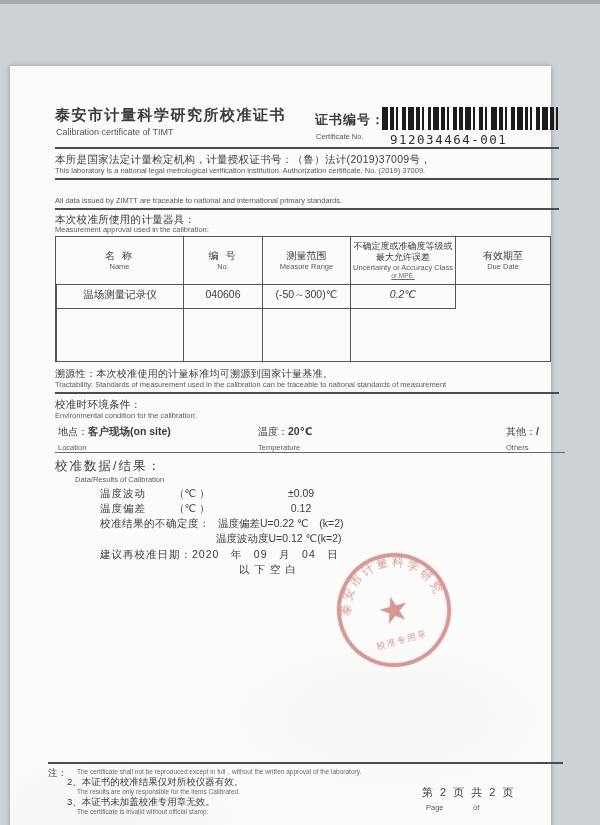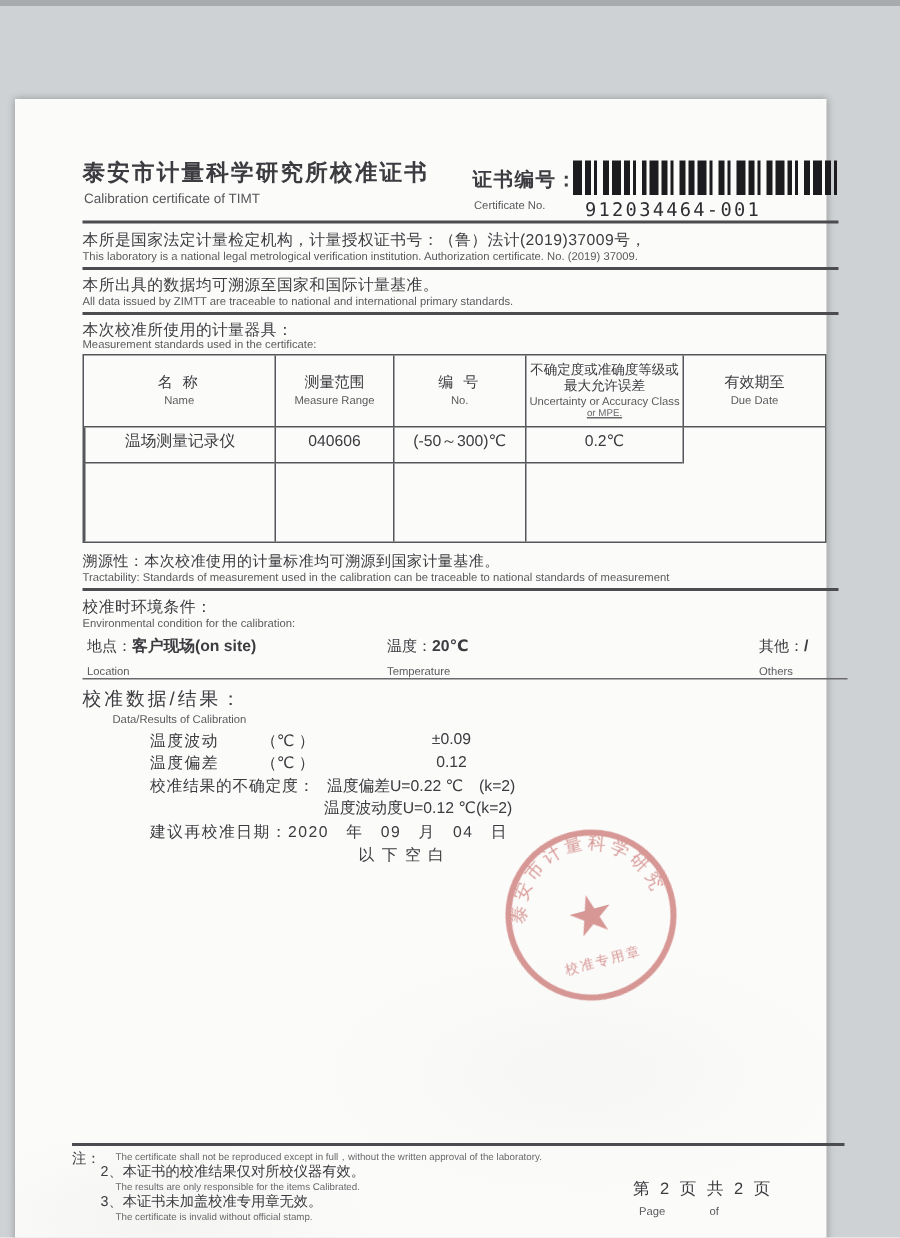--- a/index.html
+++ b/index.html
@@ -137,55 +137,54 @@
       <div style="flex-grow: 1; background: rgb(28, 28, 30);"></div>
     </div>
   <div class="abs certno" style="left:380px;top:66px;">912034464-001</div>
 
   <div class="hr" style="left:45px;top:81px;width:504px;"></div>
 
   <div class="abs stmt-cn" style="left:45px;top:87px;">本所是国家法定计量检定机构，计量授权证书号：（鲁）法计(2019)37009号，</div>
   <div class="abs stmt-en" style="left:45px;top:100px;">This laboratory is a national legal metrological verification institution. Authorization certificate. No. (2019) 37009.</div>
   <div class="hr" style="left:45px;top:112px;width:504px;"></div>
 
-  <div class="abs stmt-cn" style="left:45px;top:117px;">本所出具的数据均可溯源至国家和国际计量基准。</div>
   <div class="abs stmt-en" style="left:45px;top:130px;">All data issued by ZIMTT are traceable to national and international primary standards.</div>
   <div class="hr" style="left:45px;top:142px;width:504px;"></div>
 
   <div class="abs stmt-cn" style="left:45px;top:147px;">本次校准所使用的计量器具：</div>
-  <div class="abs stmt-en" style="left:45px;top:159px;">Measurement standards used in the certificate:</div>
+  <div class="abs stmt-en" style="left:45px;top:159px;">Measurement approval used in the calibration:</div>
 
   <div class="abs std-table" style="left:45px;top:170px;width:494px;">
     <div class="cell hcell">
       <span class="h-cn">名 称</span>
       <span class="h-en">Name</span>
     </div>
     <div class="cell hcell">
+      <span class="h-cn">编 号</span>
+      <span class="h-en">No.</span>
+    </div>
+    <div class="cell hcell">
       <span class="h-cn" style="letter-spacing:0;">测量范围</span>
       <span class="h-en">Measure Range</span>
-    </div>
-    <div class="cell hcell">
-      <span class="h-cn">编 号</span>
-      <span class="h-en">No.</span>
     </div>
     <div class="cell hcell">
       <span class="h-cn2">不确定度或准确度等级或</span>
       <span class="h-cn2">最大允许误差</span>
       <span class="h-en">Uncertainty or Accuracy Class</span>
       <span class="h-en2">or MPE.</span>
     </div>
     <div class="cell hcell">
       <span class="h-cn" style="letter-spacing:0;">有效期至</span>
       <span class="h-en">Due Date</span>
     </div>
 
     <div class="cell dcell" style="border-bottom:1px solid #55565a;">温场测量记录仪</div>
     <div class="cell dcell" style="border-bottom:1px solid #55565a;">040606</div>
     <div class="cell dcell" style="border-bottom:1px solid #55565a;">(-50～300)℃</div>
-    <div class="cell dcell" style="border-bottom:1px solid #55565a;">0.2℃</div>
+    <div class="cell dcell" style="border-bottom:1px solid #55565a;font-style:italic;">0.2℃</div>
 
     <div class="cell"></div>
     <div class="cell"></div>
     <div class="cell"></div>
     <div class="cell"></div>
     <div class="cell"></div>
   </div>
 
   <div class="abs stmt-cn" style="left:45px;top:301px;font-size:10px;">溯源性：本次校准使用的计量标准均可溯源到国家计量基准。</div>
   <div class="abs stmt-en" style="left:45px;top:314px;">Tractability:  Standards of measurement used in the calibration can be traceable to national standards of measurement</div>

